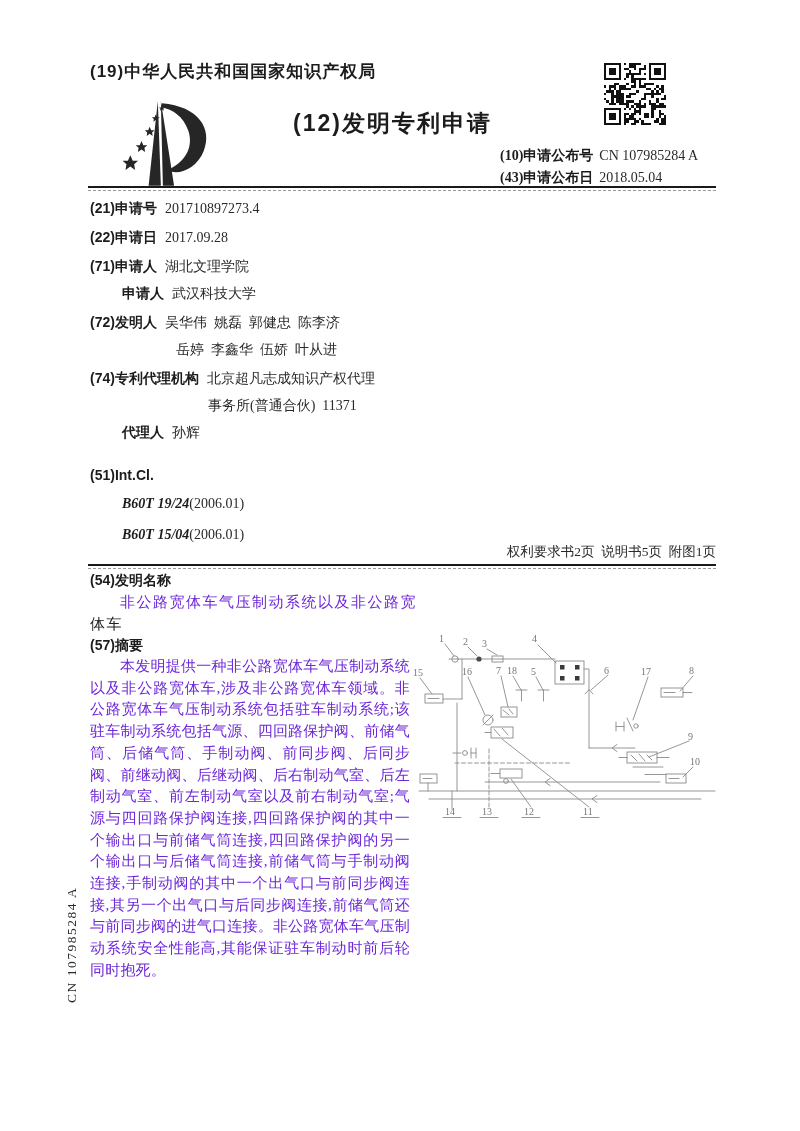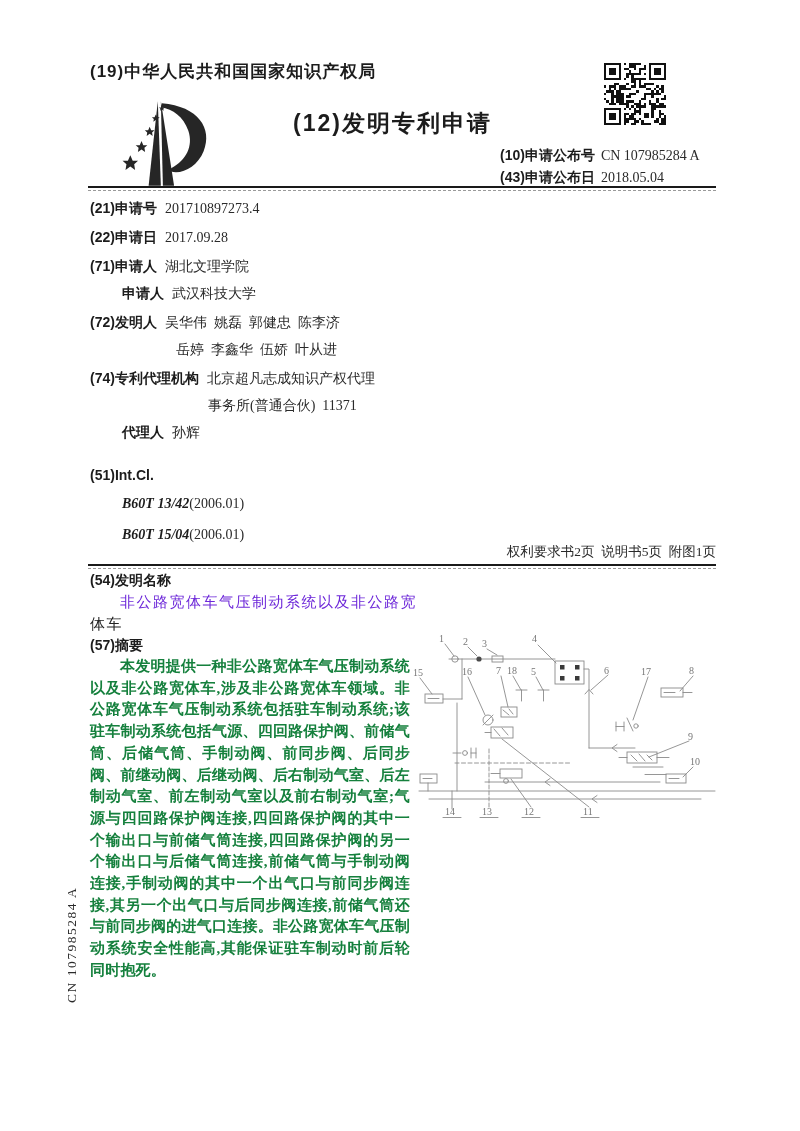--- a/index.html
+++ b/index.html
@@ -11,21 +11,21 @@
   .pre{white-space:pre-wrap;}
 
   .office{left:90px;top:60px;font-size:17px;font-weight:bold;letter-spacing:1px;}
   .doc-type{left:293px;top:108px;font-size:23px;font-weight:bold;letter-spacing:2px;}
   .logo{left:113px;top:98px;width:112px;height:90px;}
   .qr{left:604px;top:63px;width:62px;height:62px;}
 
   .publine{font-size:14px;}
   .pub1{left:500px;top:147px;}
   .pub2{left:500px;top:169px;}
-  .publine .lbl{font-family:Liberation Sans, sans-serif;font-weight:bold;}
+  .publine .lbl{font-family:Liberation Serif, serif;font-weight:bold;}
   .publine .val{font-family:"Liberation Serif",serif;color:#2a2a2a;margin-left:6px;}
 
   .rule{left:88px;width:628px;height:0;border-top:2px solid #1a1a1a;}
   .rule:after{content:"";position:absolute;left:0;top:2px;width:100%;border-top:1px dashed #9a9a9a;}
   .rule1{top:186px;}
   .rule2{top:564px;}
 
   .biblio{left:90px;top:198px;width:340px;font-size:14px;line-height:20px;}
   .biblio .row{margin-bottom:6px;}
   .biblio .lbl{font-family:"Liberation Sans",sans-serif;font-weight:bold;margin-right:8px;}
@@ -38,21 +38,21 @@
   .iver{font-family:"Liberation Serif",serif;color:#2a2a2a;}
   .intcl-item{padding-left:32px;line-height:24px;}
 
   .pages-info{left:416px;top:543px;width:300px;text-align:right;font-size:13.5px;color:#2a2a2a;}
 
   .t-label{left:90px;top:572px;font-size:14px;font-weight:bold;}
   .t-line1{left:90px;top:593px;font-size:15px;letter-spacing:1.5px;text-indent:30px;color:#6d28d9;text-align:right;}
   .t-line2{left:90px;top:615px;font-size:15px;letter-spacing:1.5px;color:#222;}
   .a-label{left:90px;top:637px;font-size:14px;font-weight:bold;}
   .a-text{left:90px;top:656px;width:320px;font-size:15px;line-height:21.7px;
-          text-align:justify;text-indent:2em;color:#15803d;letter-spacing:0.2px;font-weight:bold;}
+          text-align:justify;text-indent:2em;color:#6d28d9;letter-spacing:0.2px;}
 
   .figure{left:405px;top:623px;width:325px;height:205px;}
 
   .vert-id{left:64px;top:1003px;width:160px;font-size:13.5px;letter-spacing:1.5px;color:#2a2a2a;
            transform:rotate(-90deg);transform-origin:0 0;}
 </style>
 </head>
 <body>
 
 <div class="page sans">
@@ -335,21 +335,21 @@
     <div class="row ind3">
       <span class="val pre">事务所(普通合伙)  11371</span>
     </div>
     <div class="row ind1">
       <span class="lbl">代理人</span><span class="val">孙辉</span>
     </div>
     <div class="row mt" style="margin-top:22px;">
       <span class="lbl">(51)Int.Cl.</span>
     </div>
     <div class="row intcl-item">
-      <span class="icode">B60T 13/42</span><span class="iver">(2006.01)</span>
+      <span class="icode">B60T 19/24</span><span class="iver">(2006.01)</span>
     </div>
     <div class="row intcl-item">
       <span class="icode">B60T 15/04</span><span class="iver">(2006.01)</span>
     </div>
   </div>
 
   <div class="abs pages-info serif pre">权利要求书2页  说明书5页  附图1页</div>
 
   <div class="abs rule rule2"></div>
 

